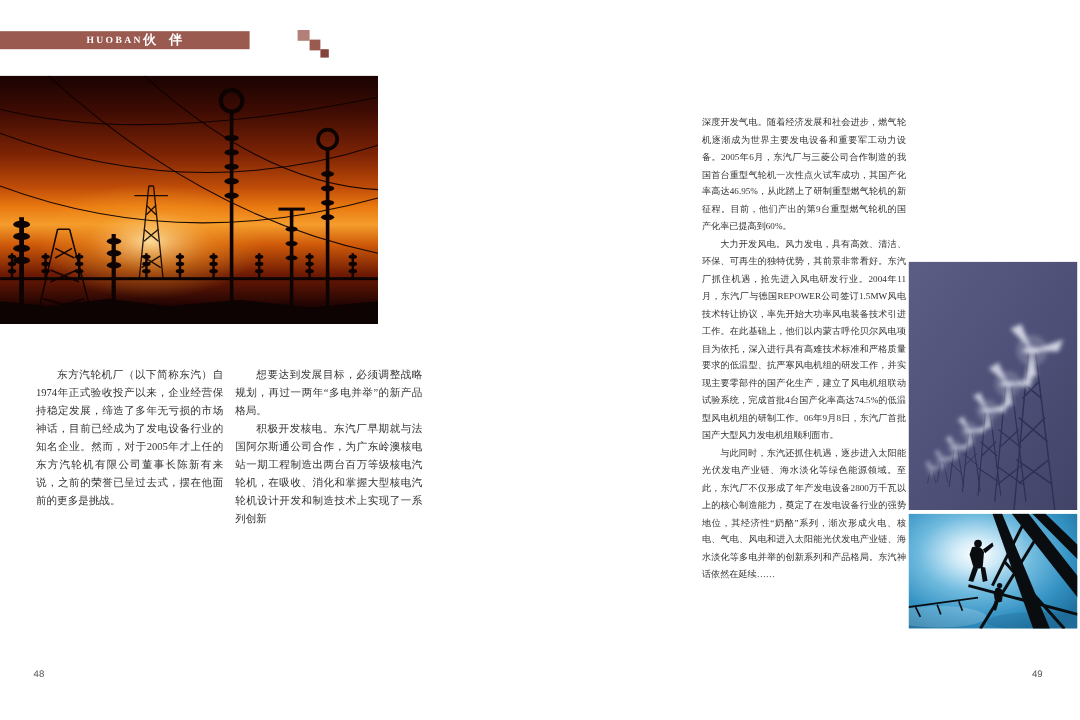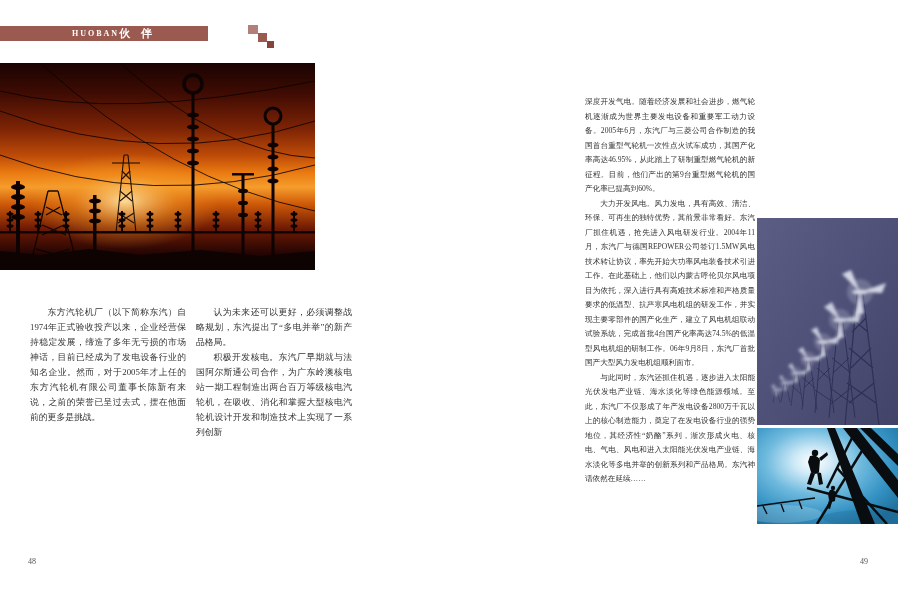--- a/index.html
+++ b/index.html
@@ -31,21 +31,21 @@
   .rcol p{margin:0;text-indent:2em;}
   .rcol p:first-child{text-indent:0;}
   .byline{position:absolute;left:585px;top:494px;width:170px;font-size:7.6px;line-height:14.5px;
           color:#333;text-align:right;}
   
   .photo{position:absolute;left:757px;overflow:hidden;}
   .photo-wind{top:218px;width:141px;height:207px;}
   .photo-worker{top:428px;width:141px;height:96px;}
   .photo svg{display:block;}
   
-  .pageno{position:absolute;font-size:8px;color:#555;font-family:Liberation Serif, serif;}
+  .pageno{position:absolute;font-size:8px;color:#555;font-family:Liberation Sans, sans-serif;}
   .pageno-left{left:28px;top:557px;}
   .pageno-right{left:860px;top:557px;}
 </style>
 </head>
 <body>
 
 <div class="canvas">
 
   <div class="header-bar">
     <span class="hdr-en">HUOBAN</span>
@@ -171,21 +171,21 @@
 
         <path d="M0,207 L0,188 L40,192 L90,186 L140,192 L200,187 L260,193 L315,188 L315,207 Z" stroke="none"></path>
       </g>
     </svg>
   </div>
 
   <div class="col col1">
       <p>东方汽轮机厂（以下简称东汽）自1974年正式验收投产以来，企业经营保持稳定发展，缔造了多年无亏损的市场神话，目前已经成为了发电设备行业的知名企业。然而，对于2005年才上任的东方汽轮机有限公司董事长陈新有来说，之前的荣誉已呈过去式，摆在他面前的更多是挑战。</p>
     </div>
   <div class="col col2">
-      <p>认为未来还可以更好，必须调整战略规划，东汽提出了“多电并举”的新产品格局。</p>
+      <p>想要达到发展目标，必须调整战略规划，再过一两年“多电并举”的新产品格局。</p>
       <p>积极开发核电。东汽厂早期就与法国阿尔斯通公司合作，为广东岭澳核电站一期工程制造出两台百万等级核电汽轮机，在吸收、消化和掌握大型核电汽轮机设计开发和制造技术上实现了一系列创新</p>
     </div>
   <div class="pageno pageno-left">48</div>
 
   <div class="rcol">
       <p>深度开发气电。随着经济发展和社会进步，燃气轮机逐渐成为世界主要发电设备和重要军工动力设备。2005年6月，东汽厂与三菱公司合作制造的我国首台重型气轮机一次性点火试车成功，其国产化率高达46.95%，从此踏上了研制重型燃气轮机的新征程。目前，他们产出的第9台重型燃气轮机的国产化率已提高到60%。</p>
       <p>大力开发风电。风力发电，具有高效、清洁、环保、可再生的独特优势，其前景非常看好。东汽厂抓住机遇，抢先进入风电研发行业。2004年11月，东汽厂与德国REPOWER公司签订1.5MW风电技术转让协议，率先开始大功率风电装备技术引进工作。在此基础上，他们以内蒙古呼伦贝尔风电项目为依托，深入进行具有高难技术标准和严格质量要求的低温型、抗严寒风电机组的研发工作，并实现主要零部件的国产化生产，建立了风电机组联动试验系统，完成首批4台国产化率高达74.5%的低温型风电机组的研制工作。06年9月8日，东汽厂首批国产大型风力发电机组顺利面市。</p>
       <p>与此同时，东汽还抓住机遇，逐步进入太阳能光伏发电产业链、海水淡化等绿色能源领域。至此，东汽厂不仅形成了年产发电设备2800万千瓦以上的核心制造能力，奠定了在发电设备行业的强势地位，其经济性“奶酪”系列，渐次形成火电、核电、气电、风电和进入太阳能光伏发电产业链、海水淡化等多电并举的创新系列和产品格局。东汽神话依然在延续……</p>
     </div>
 

